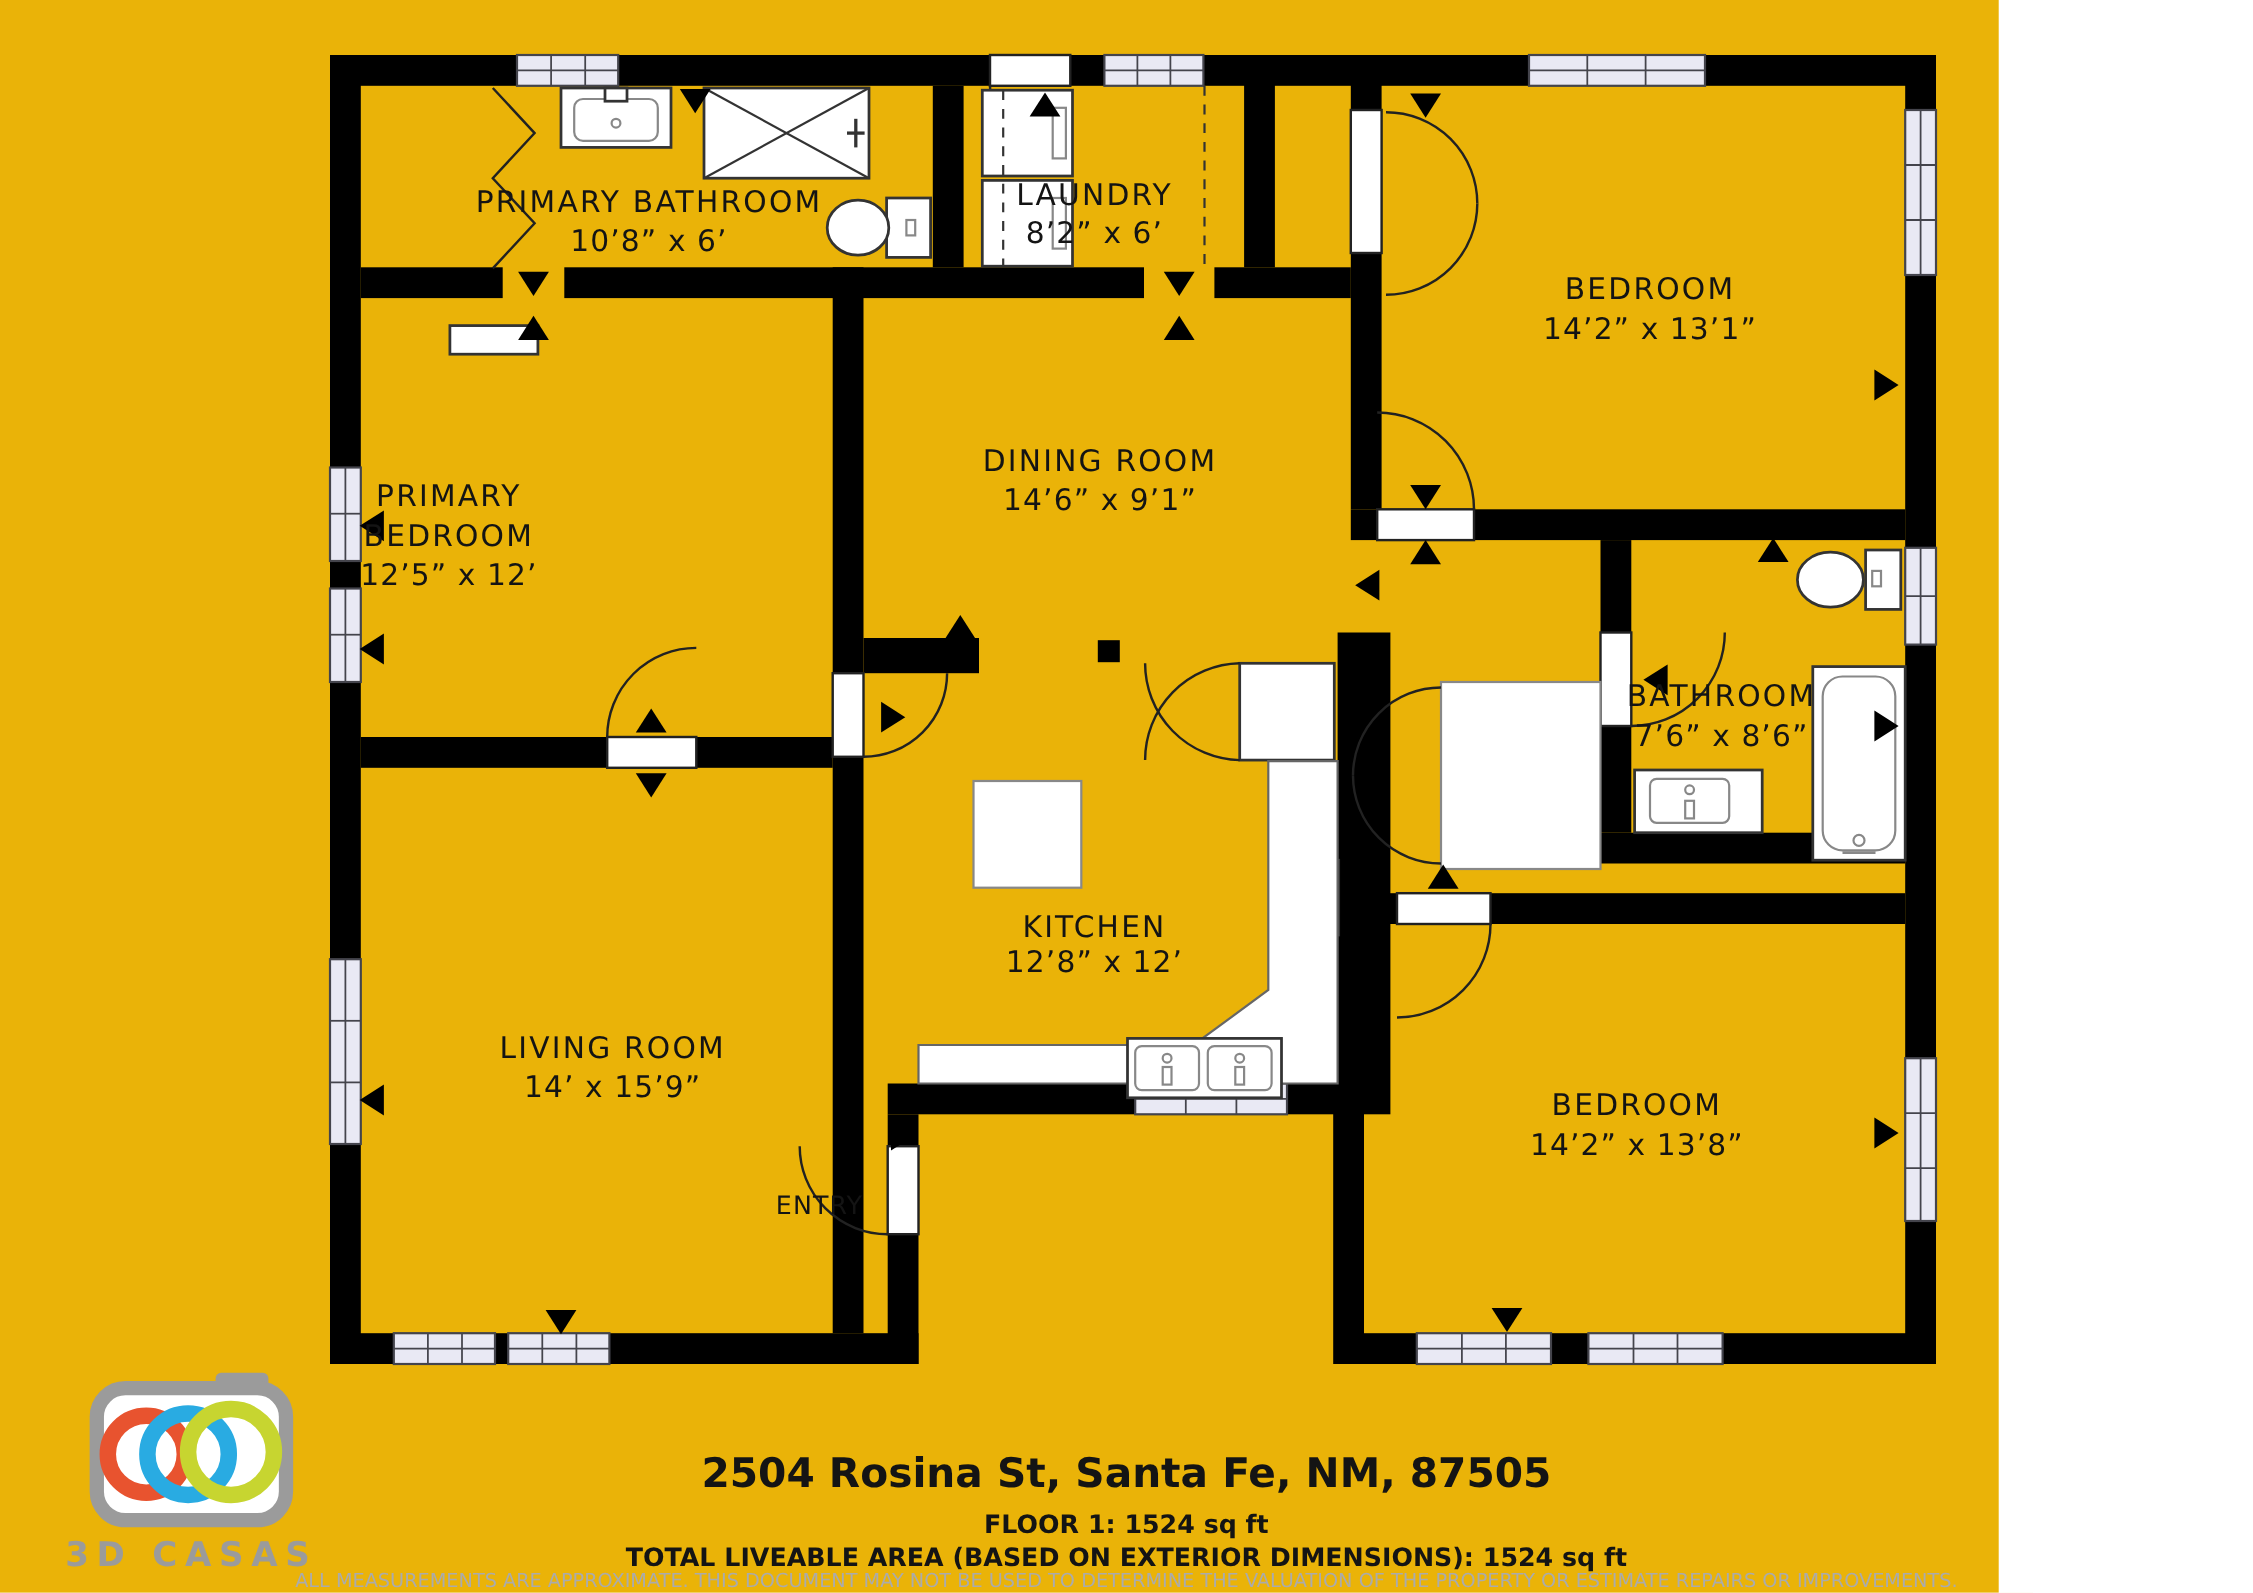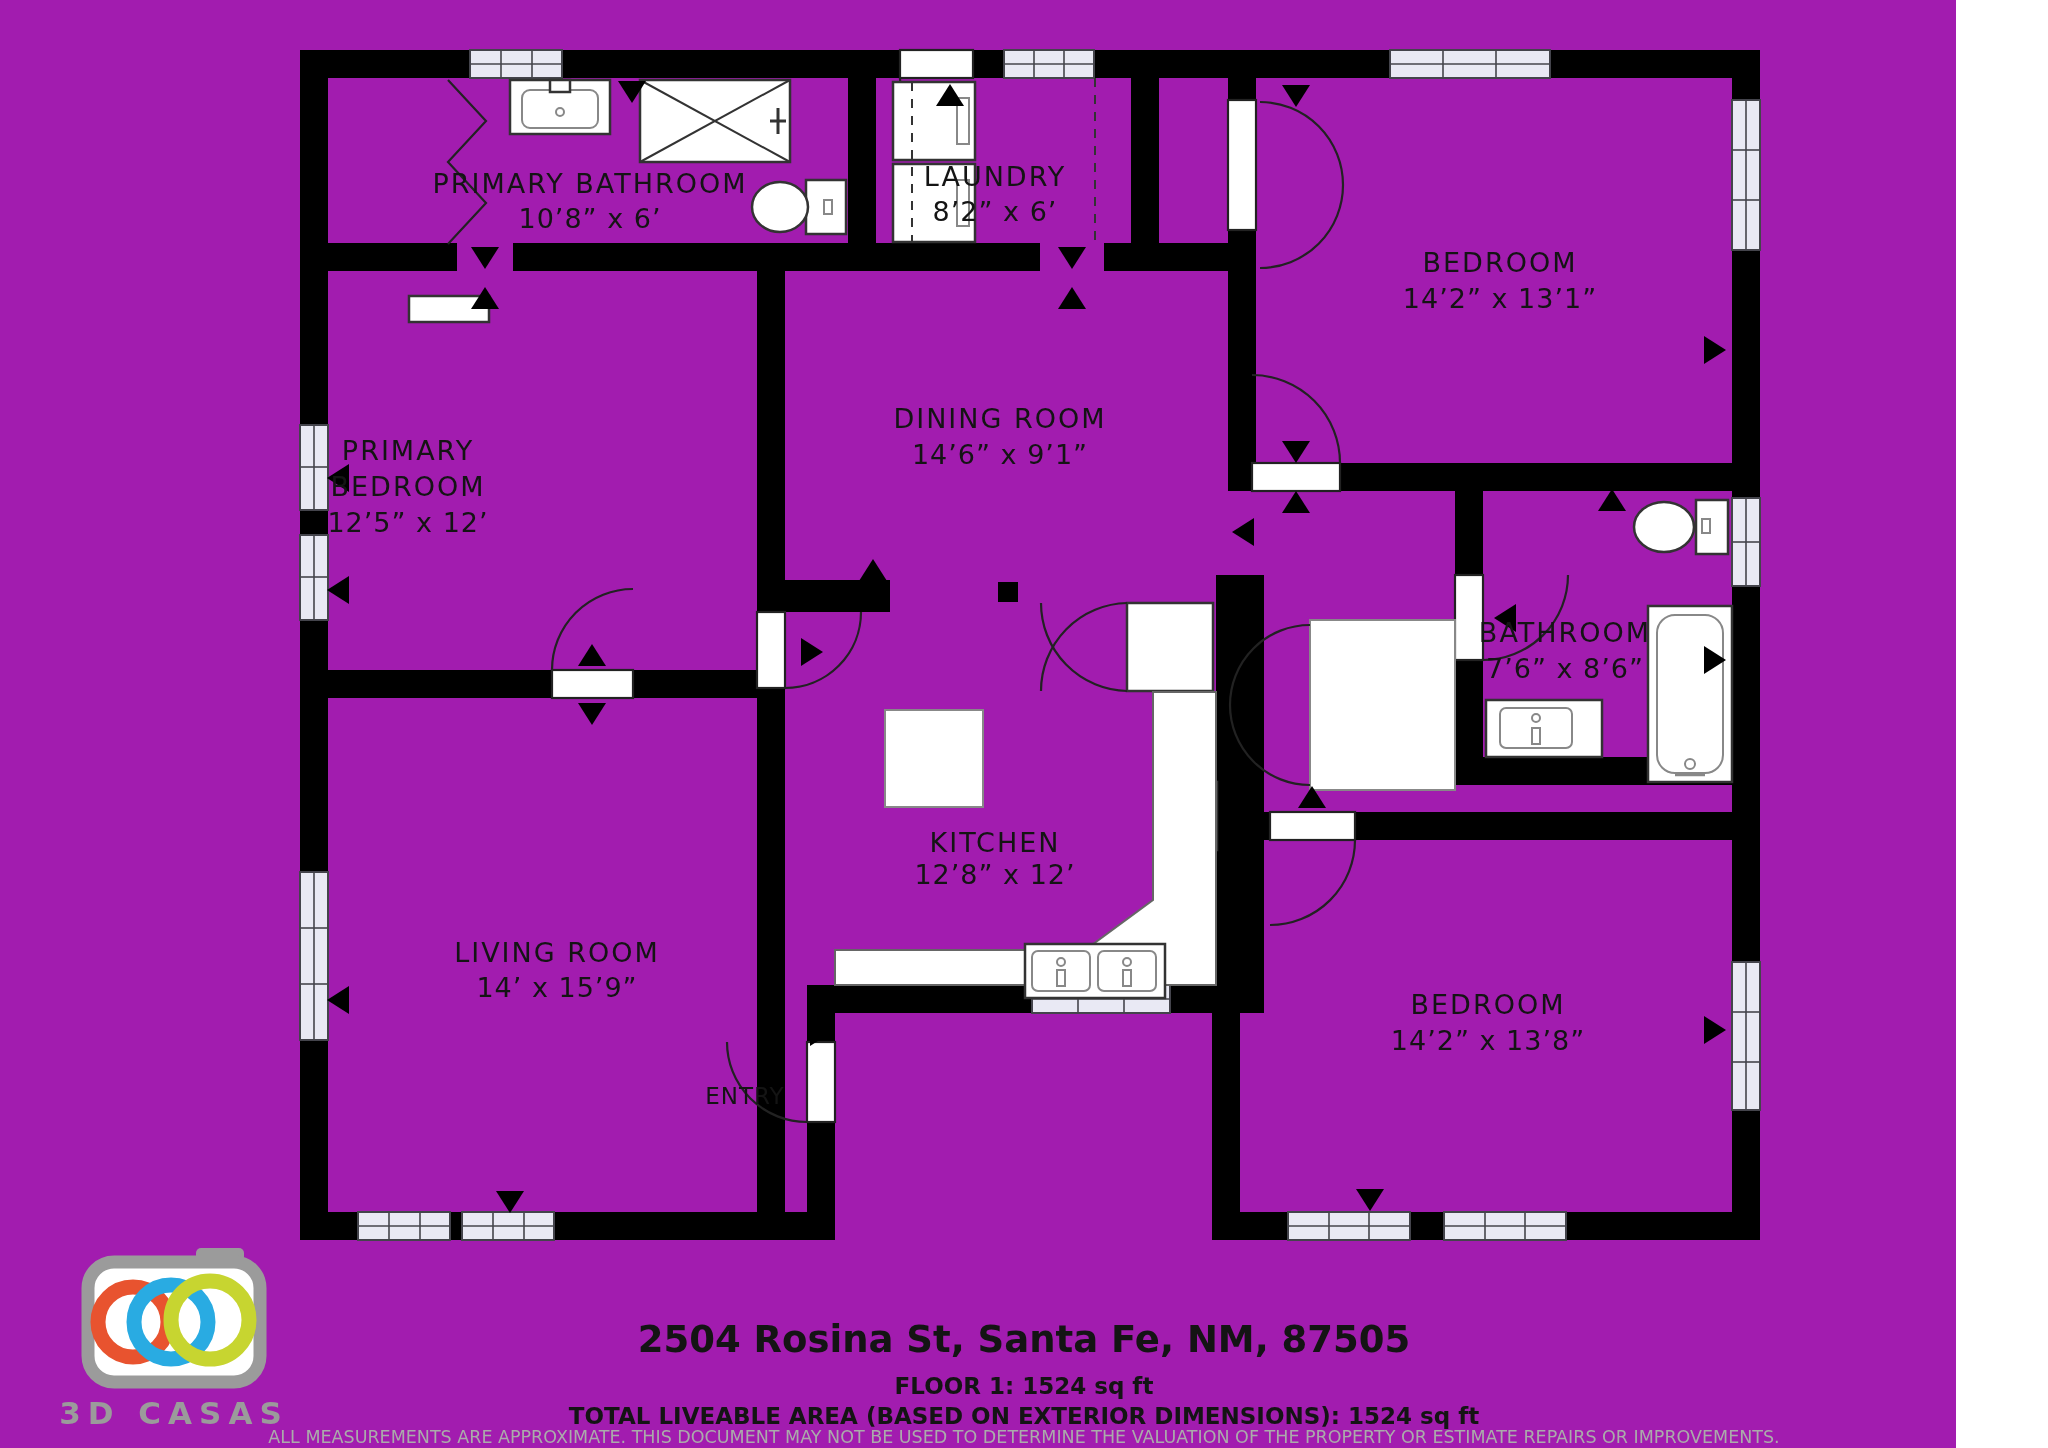--- a/index.html
+++ b/index.html
@@ -1,17 +1,17 @@
 <!DOCTYPE html>
 <html><head>
 <meta charset="utf-8">
 <style>
   html,body{margin:0;padding:0;background:#ffffff;}
   body{font-family:"DejaVu Sans","Liberation Sans",sans-serif;}
-  .stage{width:1956px;height:1448px;position:relative;background:#a21caf;overflow:hidden;}
+  .stage{width:1817px;height:1448px;position:relative;background:#eab308;overflow:hidden;}
   svg{display:block;}
   text{fill:#141414;}
   .room-name{font-size:27px;letter-spacing:2px;}
   .room-dims{font-size:27px;letter-spacing:1px;}
   .entry-label{font-size:23px;letter-spacing:1px;}
   .addr{font-size:37px;font-weight:bold;}
   .sub{font-size:23px;font-weight:bold;}
   .fine{font-size:17.5px;fill:#ababab;}
   .logo-text{font-size:31px;font-weight:bold;letter-spacing:7px;fill:#9b9b9b;}
   .wall{fill:#000;}

